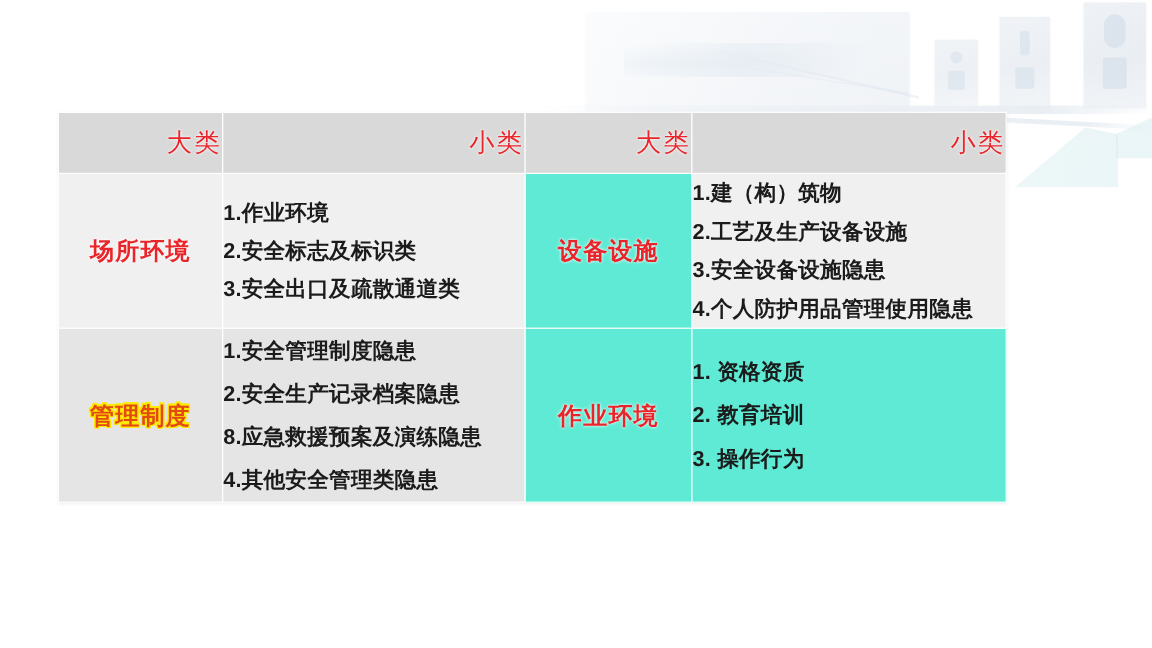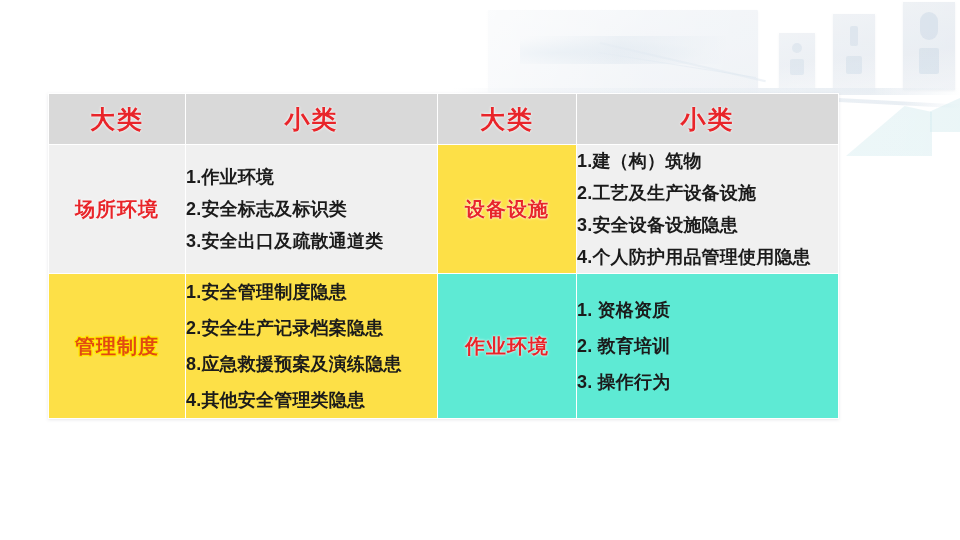--- a/index.html
+++ b/index.html
@@ -98,23 +98,23 @@
   #hazard-table th,
   #hazard-table td {
     border: 1px solid #ffffff;
     padding: 0;
     vertical-align: middle;
   }
 
   .th-cell {
     background: #d9d9d9;
     height: 50px;
-    text-align: center;
-    font-size: 25px;
-    font-weight: bold;
+    text-align: right;
+    font-size: 21px;
+    font-weight: normal;
     color: #e8252a;
     letter-spacing: 2px;
     text-shadow: 0 0 3px rgba(255,255,255,0.95), 0 0 1px rgba(255,255,255,1);
   }
 
   .cat-cell {
     text-align: center;
     font-size: 20px;
     font-weight: bold;
     color: #e8252a;
@@ -145,23 +145,23 @@
     font-size: 18px;
     font-weight: bold;
     color: #1b1b1b;
     line-height: 1.0;
     padding: 7px 0;
     white-space: nowrap;
     letter-spacing: 0.2px;
   }
 
   .bg-light  { background: #f0f0f0; }
-  .bg-mid    { background: #fde047; }
+  .bg-mid    { background: #5eead4; }
   .bg-dark   { background: #5eead4; }
-  .bg-green  { background: #fde047; }
+  .bg-green  { background: #e5e5e5; }
 
   .row-a .items-cell li { font-size: 18px; }
   .row-b .items-cell li { padding: 8px 0; }
   .col4-b .items-cell li { font-size: 18px; padding: 9px 0; }
 </style>
 </head>
 <body>
 
 <div id="slide-background">
   <div class="bg-screen"></div>

